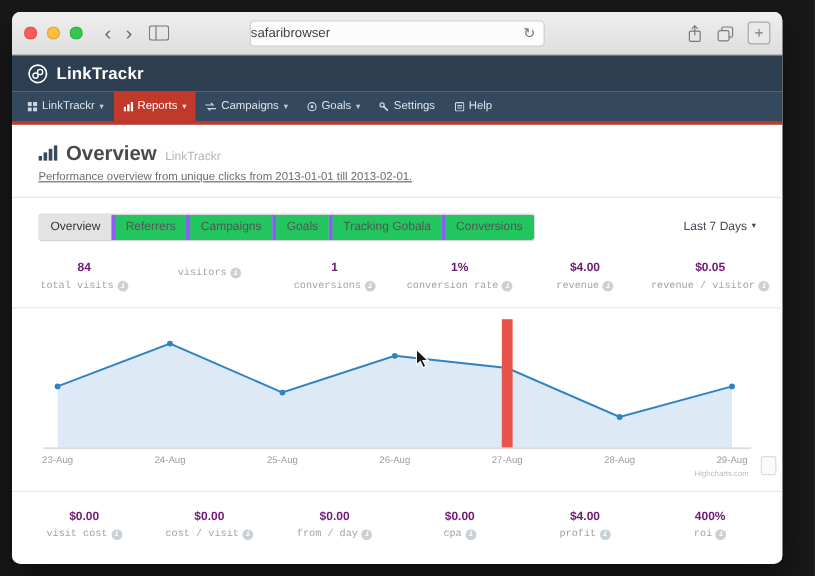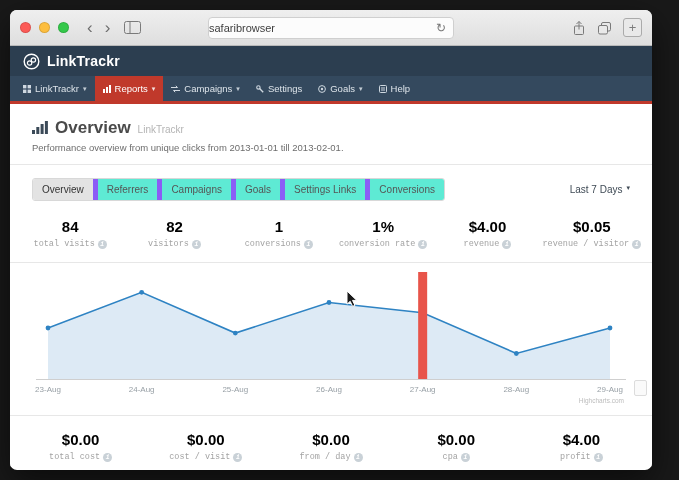--- a/index.html
+++ b/index.html
@@ -36,32 +36,32 @@
   .nav-item.active{background:#c0392b;color:#fff;justify-content:flex-end;}
   .nav-item .caret{font-size:7px;opacity:.85;}
   .nav-spacer{flex:1;}
   
   .content{position:relative;background:#fff;height:363px;}
   .page-header{padding:14px 22px 11px;}
   .ph-top{display:flex;align-items:baseline;gap:7px;}
   .ph-icon{position:relative;top:1px;}
   .ph-title{font-size:17px;font-weight:bold;color:#4a4a4a;}
   .ph-suffix{font-size:10px;color:#b4b4b4;}
-  .ph-sub{font-size:9.5px;color:#6d6d6d;margin-top:4px;}
+  .ph-sub{font-size:9.5px;color:#6d6d6d;margin-top:4px;text-decoration:underline;}
   .divider{border-top:1px solid #e7e7e7;}
   .tabsrow{display:flex;align-items:center;justify-content:space-between;padding:13px 22px 2px;}
   .tabgroup{display:inline-flex;border:1px solid #d8d8d8;border-radius:3px;overflow:hidden;background:#fff;}
-  .tab{padding:5px 9px;font-size:10px;color:#555;border-left:5px solid #8b5cf6;cursor:pointer;background:#5eead4;white-space:nowrap;}
+  .tab{padding:5px 9px;font-size:10px;color:#555;border-left:3px solid #8b5cf6;cursor:pointer;background:#22c55e;white-space:nowrap;}
   .tab:first-child{border-left:none;}
   .tab.active{background:#e3e3e3;color:#333;}
   .range{font-size:10px;color:#3f4a55;display:flex;gap:4px;align-items:flex-start;cursor:pointer;}
   .range .caret{font-size:7px;}
   .statsrow{display:flex;padding:15px 8px 13px;}
   .stat{flex:1;text-align:center;}
-  .stat-value{font-size:15px;font-weight:bold;color:#000000;}
+  .stat-value{font-size:10px;font-weight:bold;color:#701a75;}
   .stat-label{font-size:8.5px;color:#a3a3a3;margin-top:4px;display:flex;align-items:center;justify-content:center;gap:3px;font-family:Liberation Mono, monospace;}
   .info{display:inline-block;width:9px;height:9px;border-radius:50%;background:#c9d1d7;color:#fff;
         font-size:6.5px;line-height:9px;text-align:center;font-style:italic;font-weight:bold;}
   .chartwrap{padding:4px 20px 0;}
   .chartwrap svg{display:block;width:100%;font-family:"Liberation Sans",sans-serif;}
   .scrollthumb{position:absolute;right:5px;top:276px;width:13px;height:16px;border:1px solid #dcdcdc;
                background:#fafafa;border-radius:2px;}
   .cursor{position:absolute;left:346px;top:290px;pointer-events:none;z-index:50;}
 </style>
 </head>
@@ -133,32 +133,32 @@
       </div>
       <div class="nav-item">
         <svg width="9" height="8" viewBox="0 0 9 8">
           <path d="M0 2.5 H6.5 L4.8 0.8 M9 5.5 H2.5 L4.2 7.2" fill="none" stroke="#cfd8e0" stroke-width="1"></path>
         </svg>
         <span>Campaigns</span>
         <span class="caret">▾</span>
       </div>
       <div class="nav-item">
         <svg width="8" height="8" viewBox="0 0 8 8">
+          <circle cx="4" cy="4" r="3.4" fill="none" stroke="#cfd8e0"></circle>
+            <circle cx="4" cy="4" r="1.2" fill="#cfd8e0"></circle>
+        </svg>
+        <span>Goals</span>
+        <span class="caret">▾</span>
+      </div>
+      <div class="nav-item">
+        <svg width="8" height="8" viewBox="0 0 8 8">
           <circle cx="2.4" cy="2.4" r="1.7" fill="none" stroke="#cfd8e0" stroke-width="1.1"></circle>
           <line x1="3.6" y1="3.6" x2="7.2" y2="7.2" stroke="#cfd8e0" stroke-width="1.4"></line>
         </svg>
         <span>Settings</span>
-      </div>
-      <div class="nav-item">
-        <svg width="8" height="8" viewBox="0 0 8 8">
-          <circle cx="4" cy="4" r="3.4" fill="none" stroke="#cfd8e0"></circle>
-            <circle cx="4" cy="4" r="1.2" fill="#cfd8e0"></circle>
-        </svg>
-        <span>Goals</span>
-        <span class="caret">▾</span>
       </div>
       <div class="nav-item">
         <svg width="8" height="8" viewBox="0 0 8 8">
           <rect x="0.5" y="0.5" width="7" height="7" rx="1" fill="none" stroke="#cfd8e0"></rect>
           <line x1="2" y1="3" x2="6" y2="3" stroke="#cfd8e0"></line>
             <line x1="2" y1="5" x2="6" y2="5" stroke="#cfd8e0"></line>
         </svg>
         <span>Help</span>
       </div>
       <div class="nav-spacer"></div>
@@ -181,39 +181,38 @@
       </div>
 
       <div class="divider"></div>
 
       <div class="tabsrow">
         <div class="tabgroup">
           <span class="tab active">Overview</span>
           <span class="tab">Referrers</span>
           <span class="tab">Campaigns</span>
           <span class="tab">Goals</span>
-          <span class="tab">Settings Links</span>
+          <span class="tab">Tracking Gobala</span>
           <span class="tab">Conversions</span>
         </div>
         <div class="range">
           <span>Last 7 Days</span>
           <span class="caret">▾</span>
         </div>
       </div>
 
       <div class="statsrow">
         <div class="stat">
           <div class="stat-value">84</div>
           <div class="stat-label">
               <span>total visits</span>
               <span class="info">i</span>
             </div>
         </div>
         <div class="stat">
-          <div class="stat-value">82</div>
           <div class="stat-label">
               <span>visitors</span>
               <span class="info">i</span>
             </div>
         </div>
         <div class="stat">
           <div class="stat-value">1</div>
           <div class="stat-label">
               <span>conversions</span>
               <span class="info">i</span>
@@ -267,21 +266,21 @@
             <text x="592" y="136" text-anchor="end" fill="#bcbcbc" font-size="6.5">Highcharts.com</text>
           </svg>
       </div>
 
       <div class="divider"></div>
 
       <div class="statsrow">
         <div class="stat">
           <div class="stat-value">$0.00</div>
           <div class="stat-label">
-              <span>total cost</span>
+              <span>visit cost</span>
               <span class="info">i</span>
             </div>
         </div>
         <div class="stat">
           <div class="stat-value">$0.00</div>
           <div class="stat-label">
               <span>cost / visit</span>
               <span class="info">i</span>
             </div>
         </div>
@@ -296,20 +295,27 @@
           <div class="stat-value">$0.00</div>
           <div class="stat-label">
               <span>cpa</span>
               <span class="info">i</span>
             </div>
         </div>
         <div class="stat">
           <div class="stat-value">$4.00</div>
           <div class="stat-label">
               <span>profit</span>
+              <span class="info">i</span>
+            </div>
+        </div>
+        <div class="stat">
+          <div class="stat-value">400%</div>
+          <div class="stat-label">
+              <span>roi</span>
               <span class="info">i</span>
             </div>
         </div>
       </div>
 
       <div class="scrollthumb"></div>
     </div>
   </div>
 
   <svg class="cursor" width="12" height="18" viewBox="0 0 12 18">

